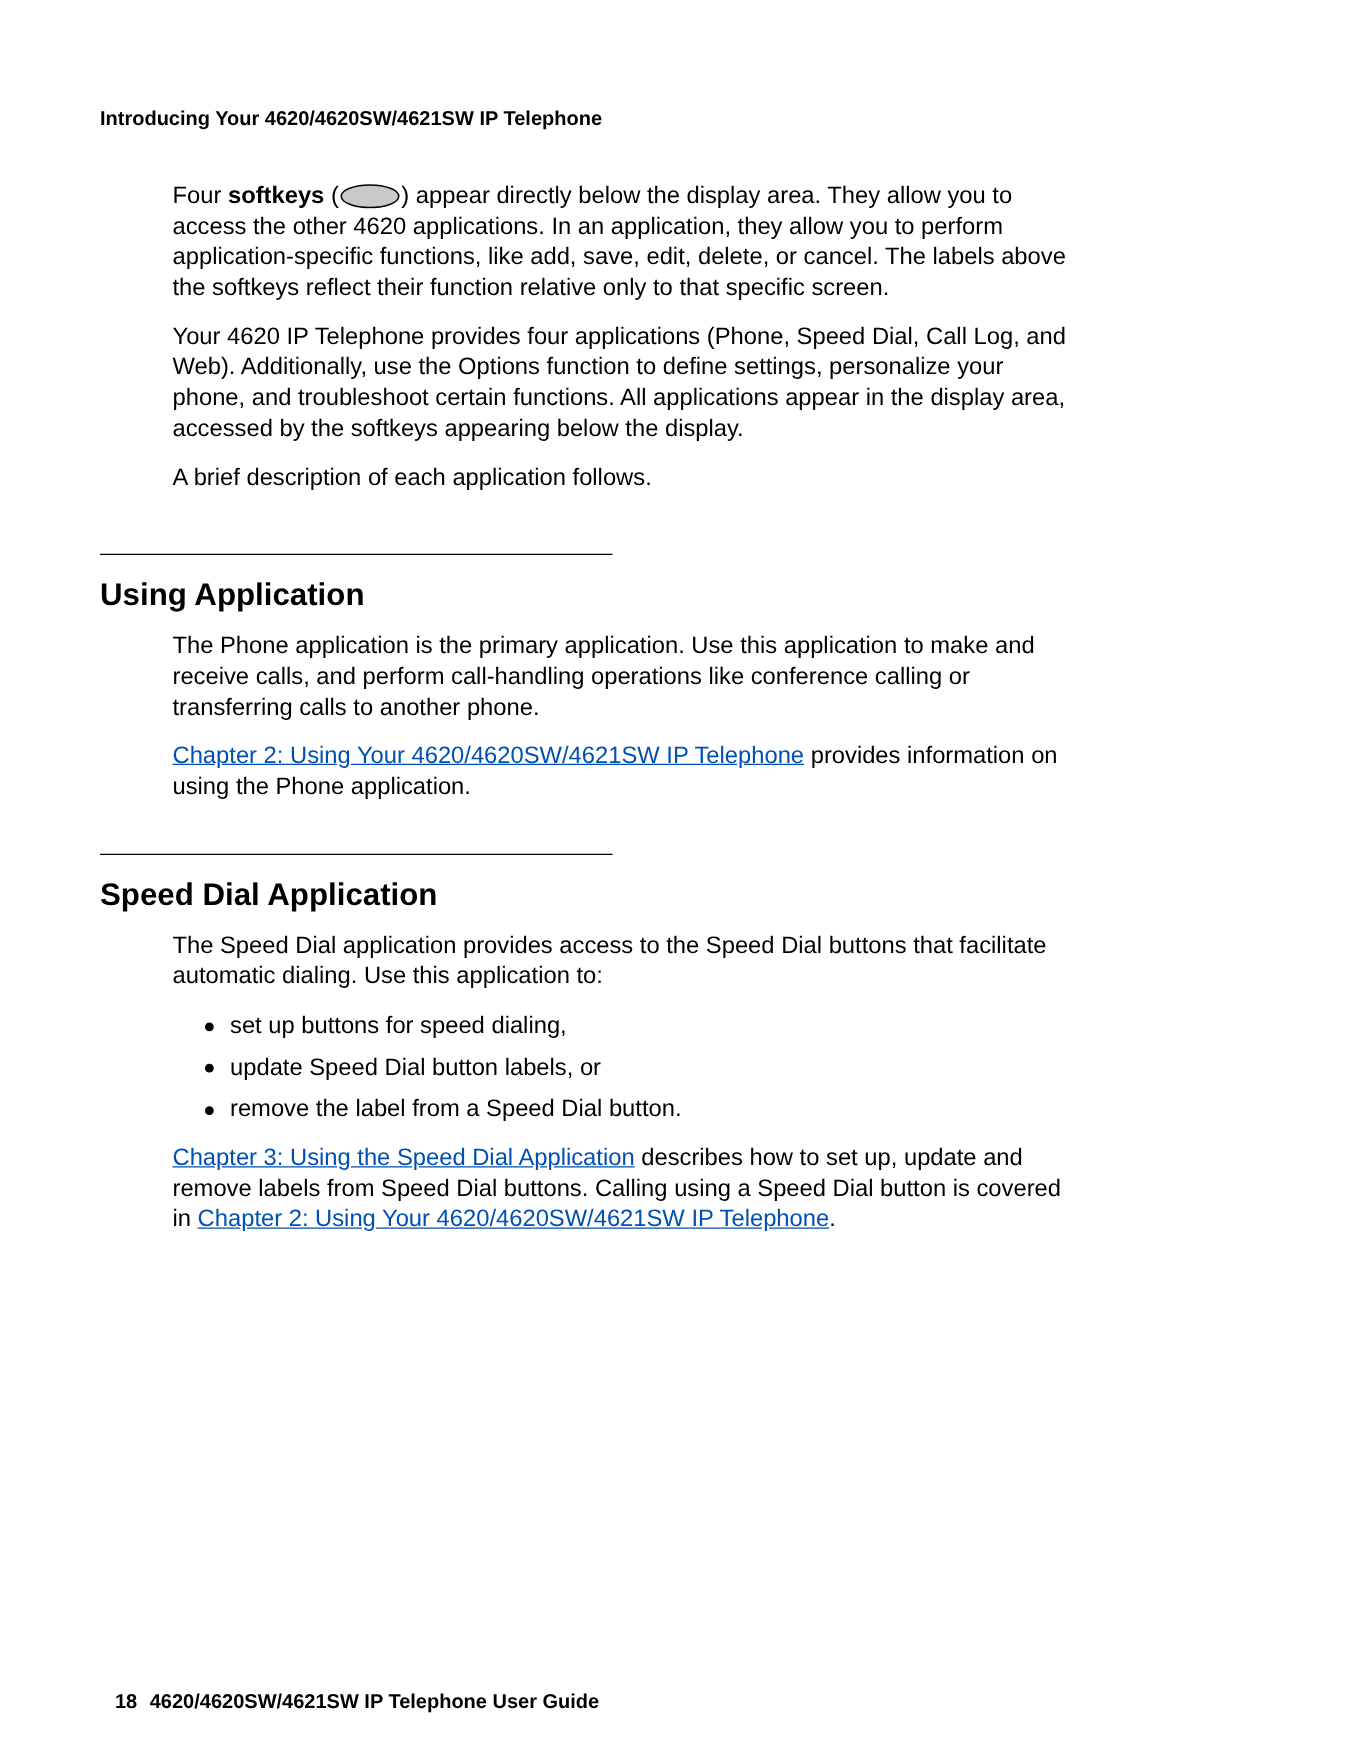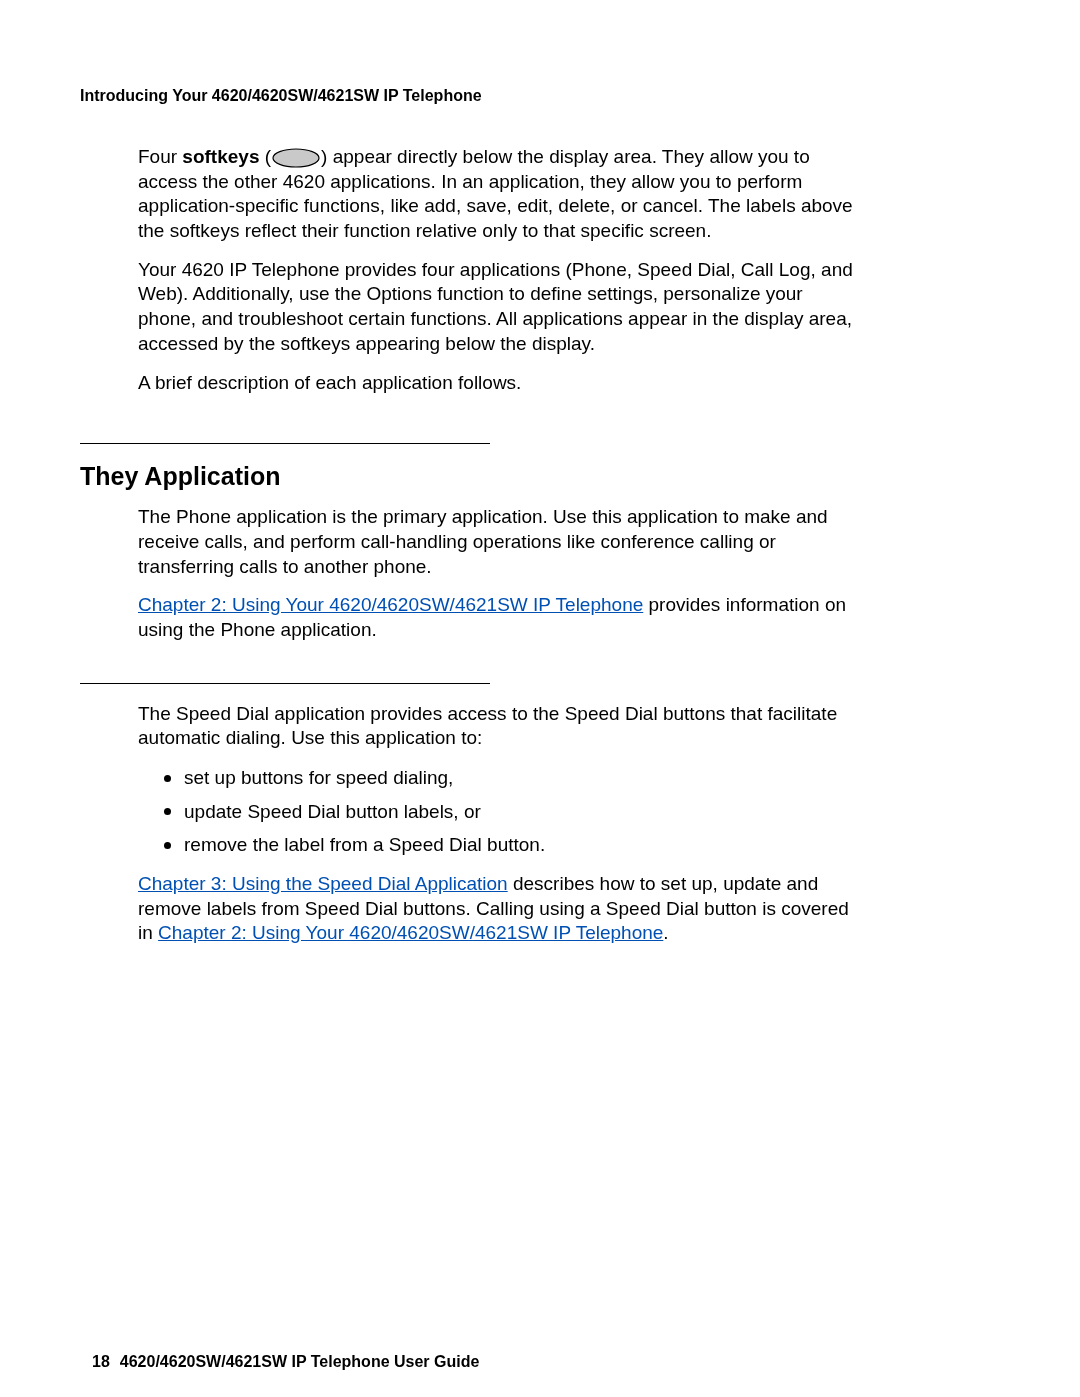--- a/index.html
+++ b/index.html
@@ -110,31 +110,32 @@
   </div>
 
 
   <div class="body-block">
     <p>Your 4620 IP Telephone provides four applications (Phone, Speed Dial, Call Log, and Web). Additionally, use the Options function to define settings, personalize your phone, and troubleshoot certain functions. All applications appear in the display area, accessed by the softkeys appearing below the display.</p>
     <p>A brief description of each application follows.</p>
   </div>
 
   <hr class="sub-divider first">
 
-  <h2 class="subsection-title">They Application</h2>
+  <h2 class="subsection-title">Using Application</h2>
 
   <div class="body-block">
     <p>The Phone application is the primary application. Use this application to make and receive calls, and perform call-handling operations like conference calling or transferring calls to another phone.</p>
     <p>
       <a class="xref" href="#">Chapter 2: Using Your 4620/4620SW/4621SW IP Telephone</a><span> provides information on using the Phone application.</span>
     </p>
   </div>
 
   <hr class="sub-divider">
 
+  <h2 class="subsection-title">Speed Dial Application</h2>
 
   <div class="body-block">
     <p>The Speed Dial application provides access to the Speed Dial buttons that facilitate automatic dialing. Use this application to:</p>
     <ul class="bullets">
       <li>set up buttons for speed dialing,</li>
       <li>update Speed Dial button labels, or</li>
       <li>remove the label from a Speed Dial button.</li>
     </ul>
     <p>
       <a class="xref" href="#">Chapter 3: Using the Speed Dial Application</a><span> describes how to set up, update and remove labels from Speed Dial buttons. Calling using a Speed Dial button is covered in </span><a class="xref" href="#">Chapter 2: Using Your 4620/4620SW/4621SW IP Telephone</a><span>.</span>

